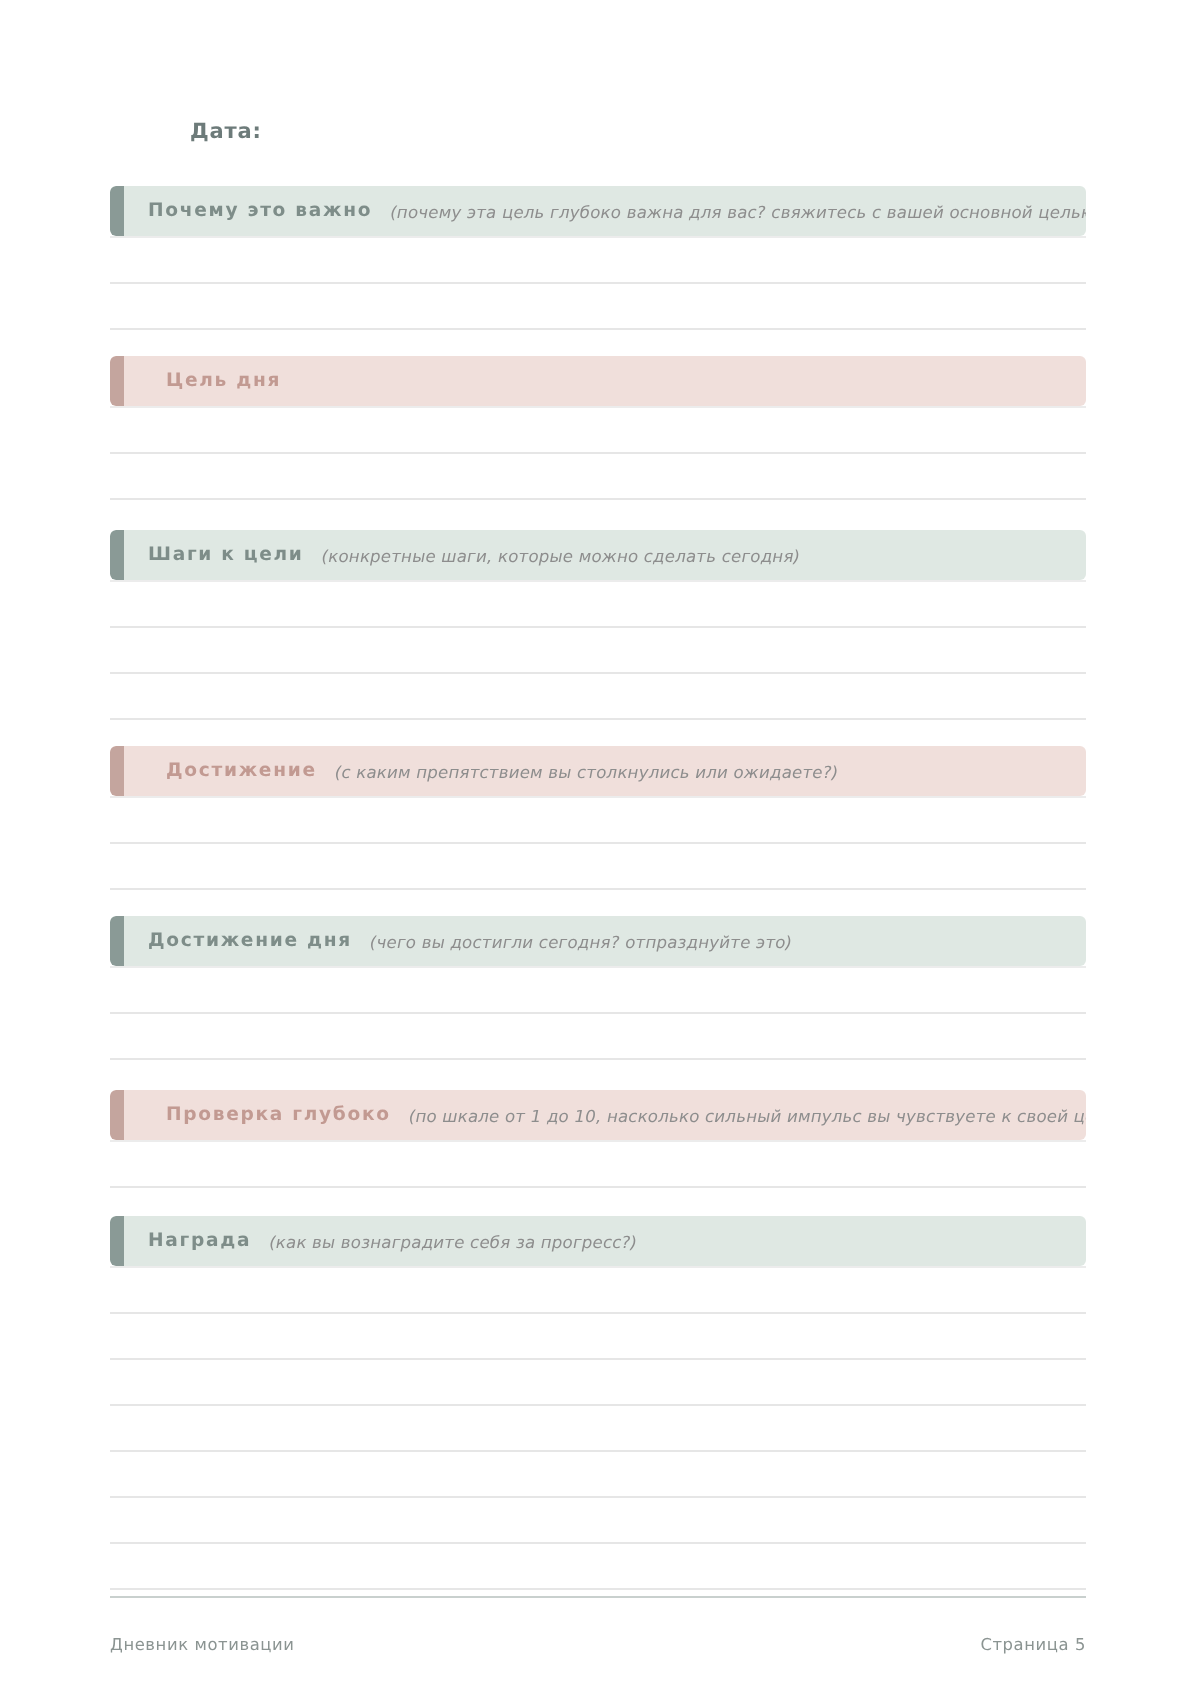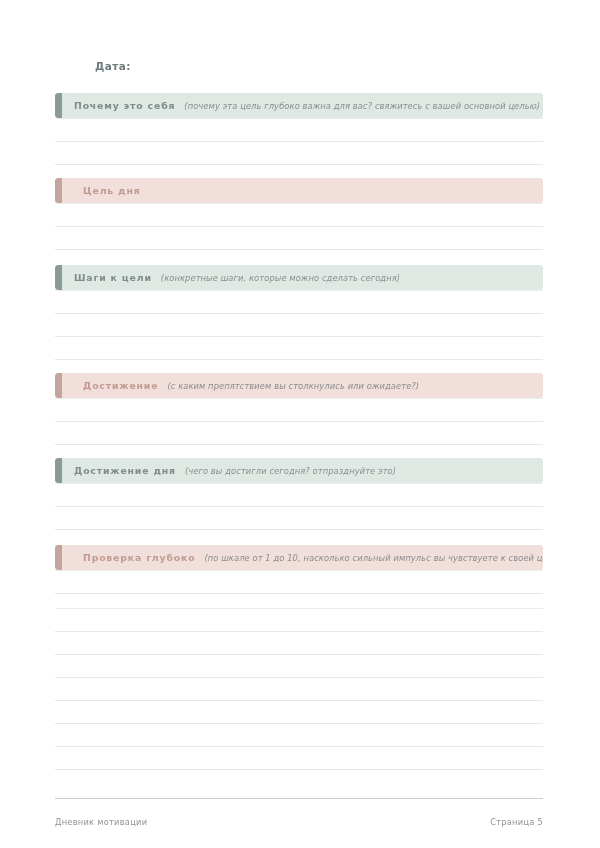--- a/index.html
+++ b/index.html
@@ -131,21 +131,21 @@
 
   <div class="date-row">
     <span class="date-label">Дата:</span>
     <span class="date-rule"></span>
   </div>
 
   <div id="sections-host">
       <div class="section sec-green" style="top: 93px;">
         <div class="band">
           <span class="accent"></span>
-          <span class="sec-title">Почему это себя</span>
+          <span class="sec-title">Почему это важно</span>
           <span class="sec-hint">(почему эта цель глубоко важна для вас? свяжитесь с вашей основной целью)</span>
         </div>
         <div class="lines">
           <div class="rule"></div>
           <div class="rule"></div>
         </div>
       </div>
       <div class="section sec-rose" style="top: 178px;">
         <div class="band">
           <span class="accent"></span>
@@ -194,20 +194,25 @@
         <div class="band">
           <span class="accent"></span>
           <span class="sec-title">Проверка глубоко</span>
           <span class="sec-hint">(по шкале от 1 до 10, насколько сильный импульс вы чувствуете к своей цели ...</span>
         </div>
         <div class="lines">
           <div class="rule"></div>
         </div>
       </div>
       <div class="section sec-green" style="top: 608px;">
+        <div class="band">
+          <span class="accent"></span>
+          <span class="sec-title">Награда</span>
+          <span class="sec-hint">(как вы вознаградите себя за прогресс?)</span>
+        </div>
         <div class="lines">
           <div class="rule"></div>
           <div class="rule"></div>
           <div class="rule"></div>
           <div class="rule"></div>
           <div class="rule"></div>
           <div class="rule"></div>
           <div class="rule"></div>
         </div>
       </div>

